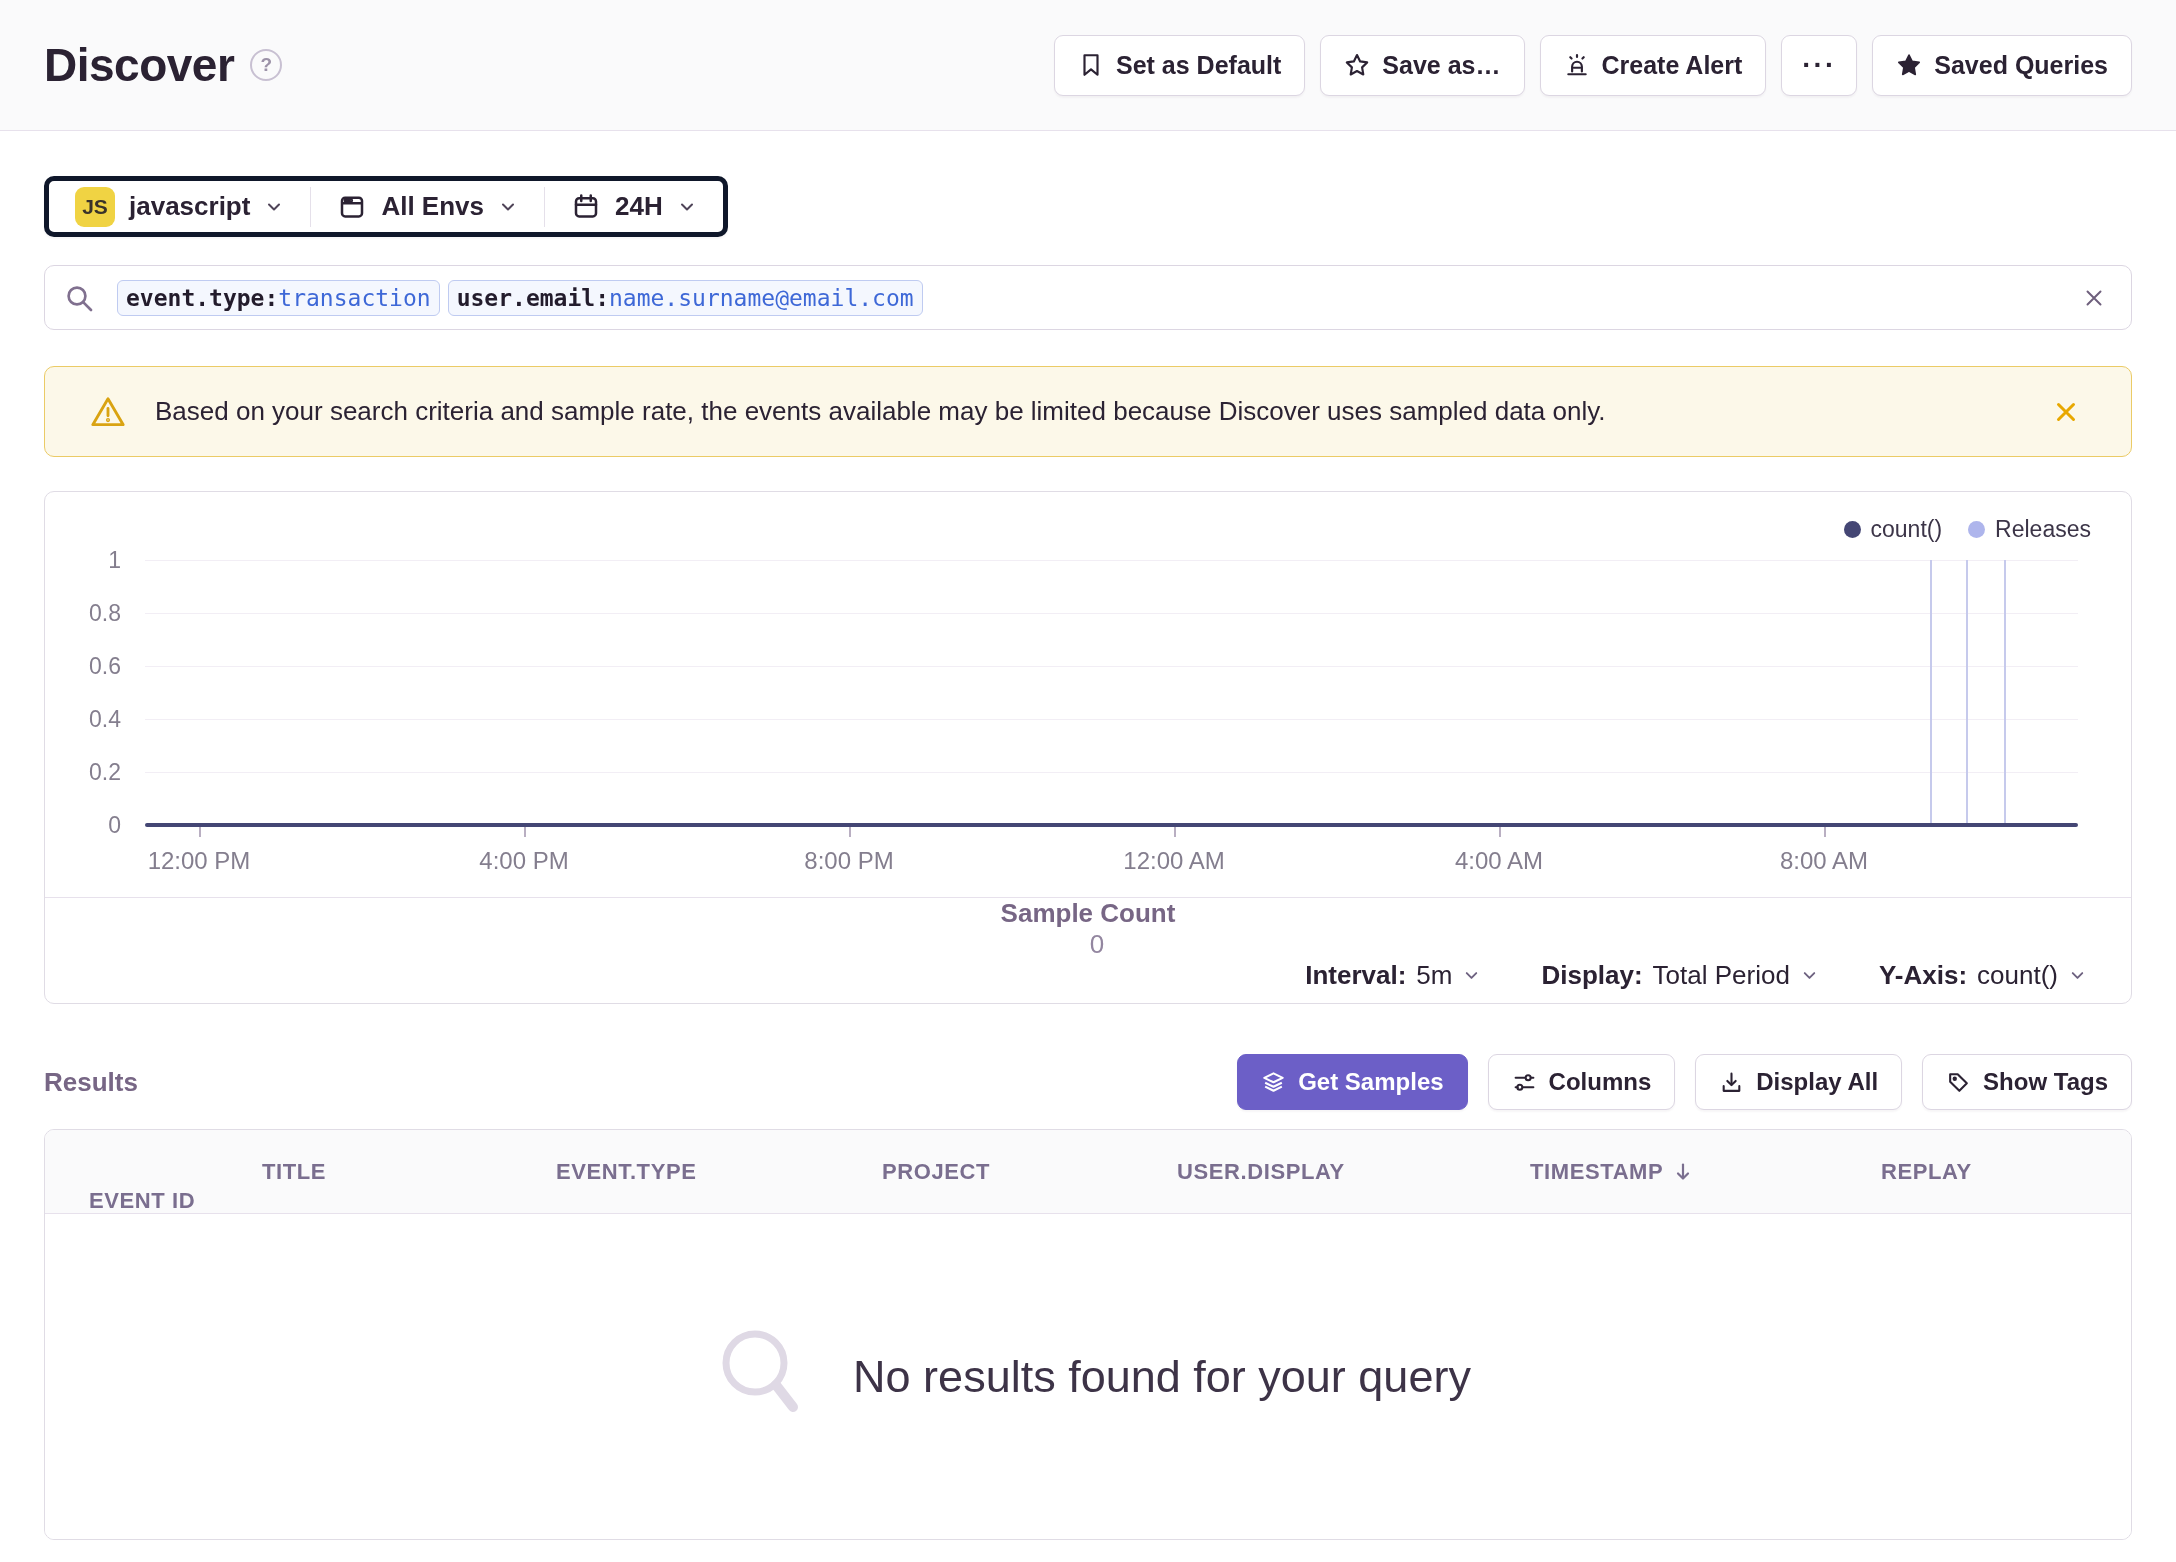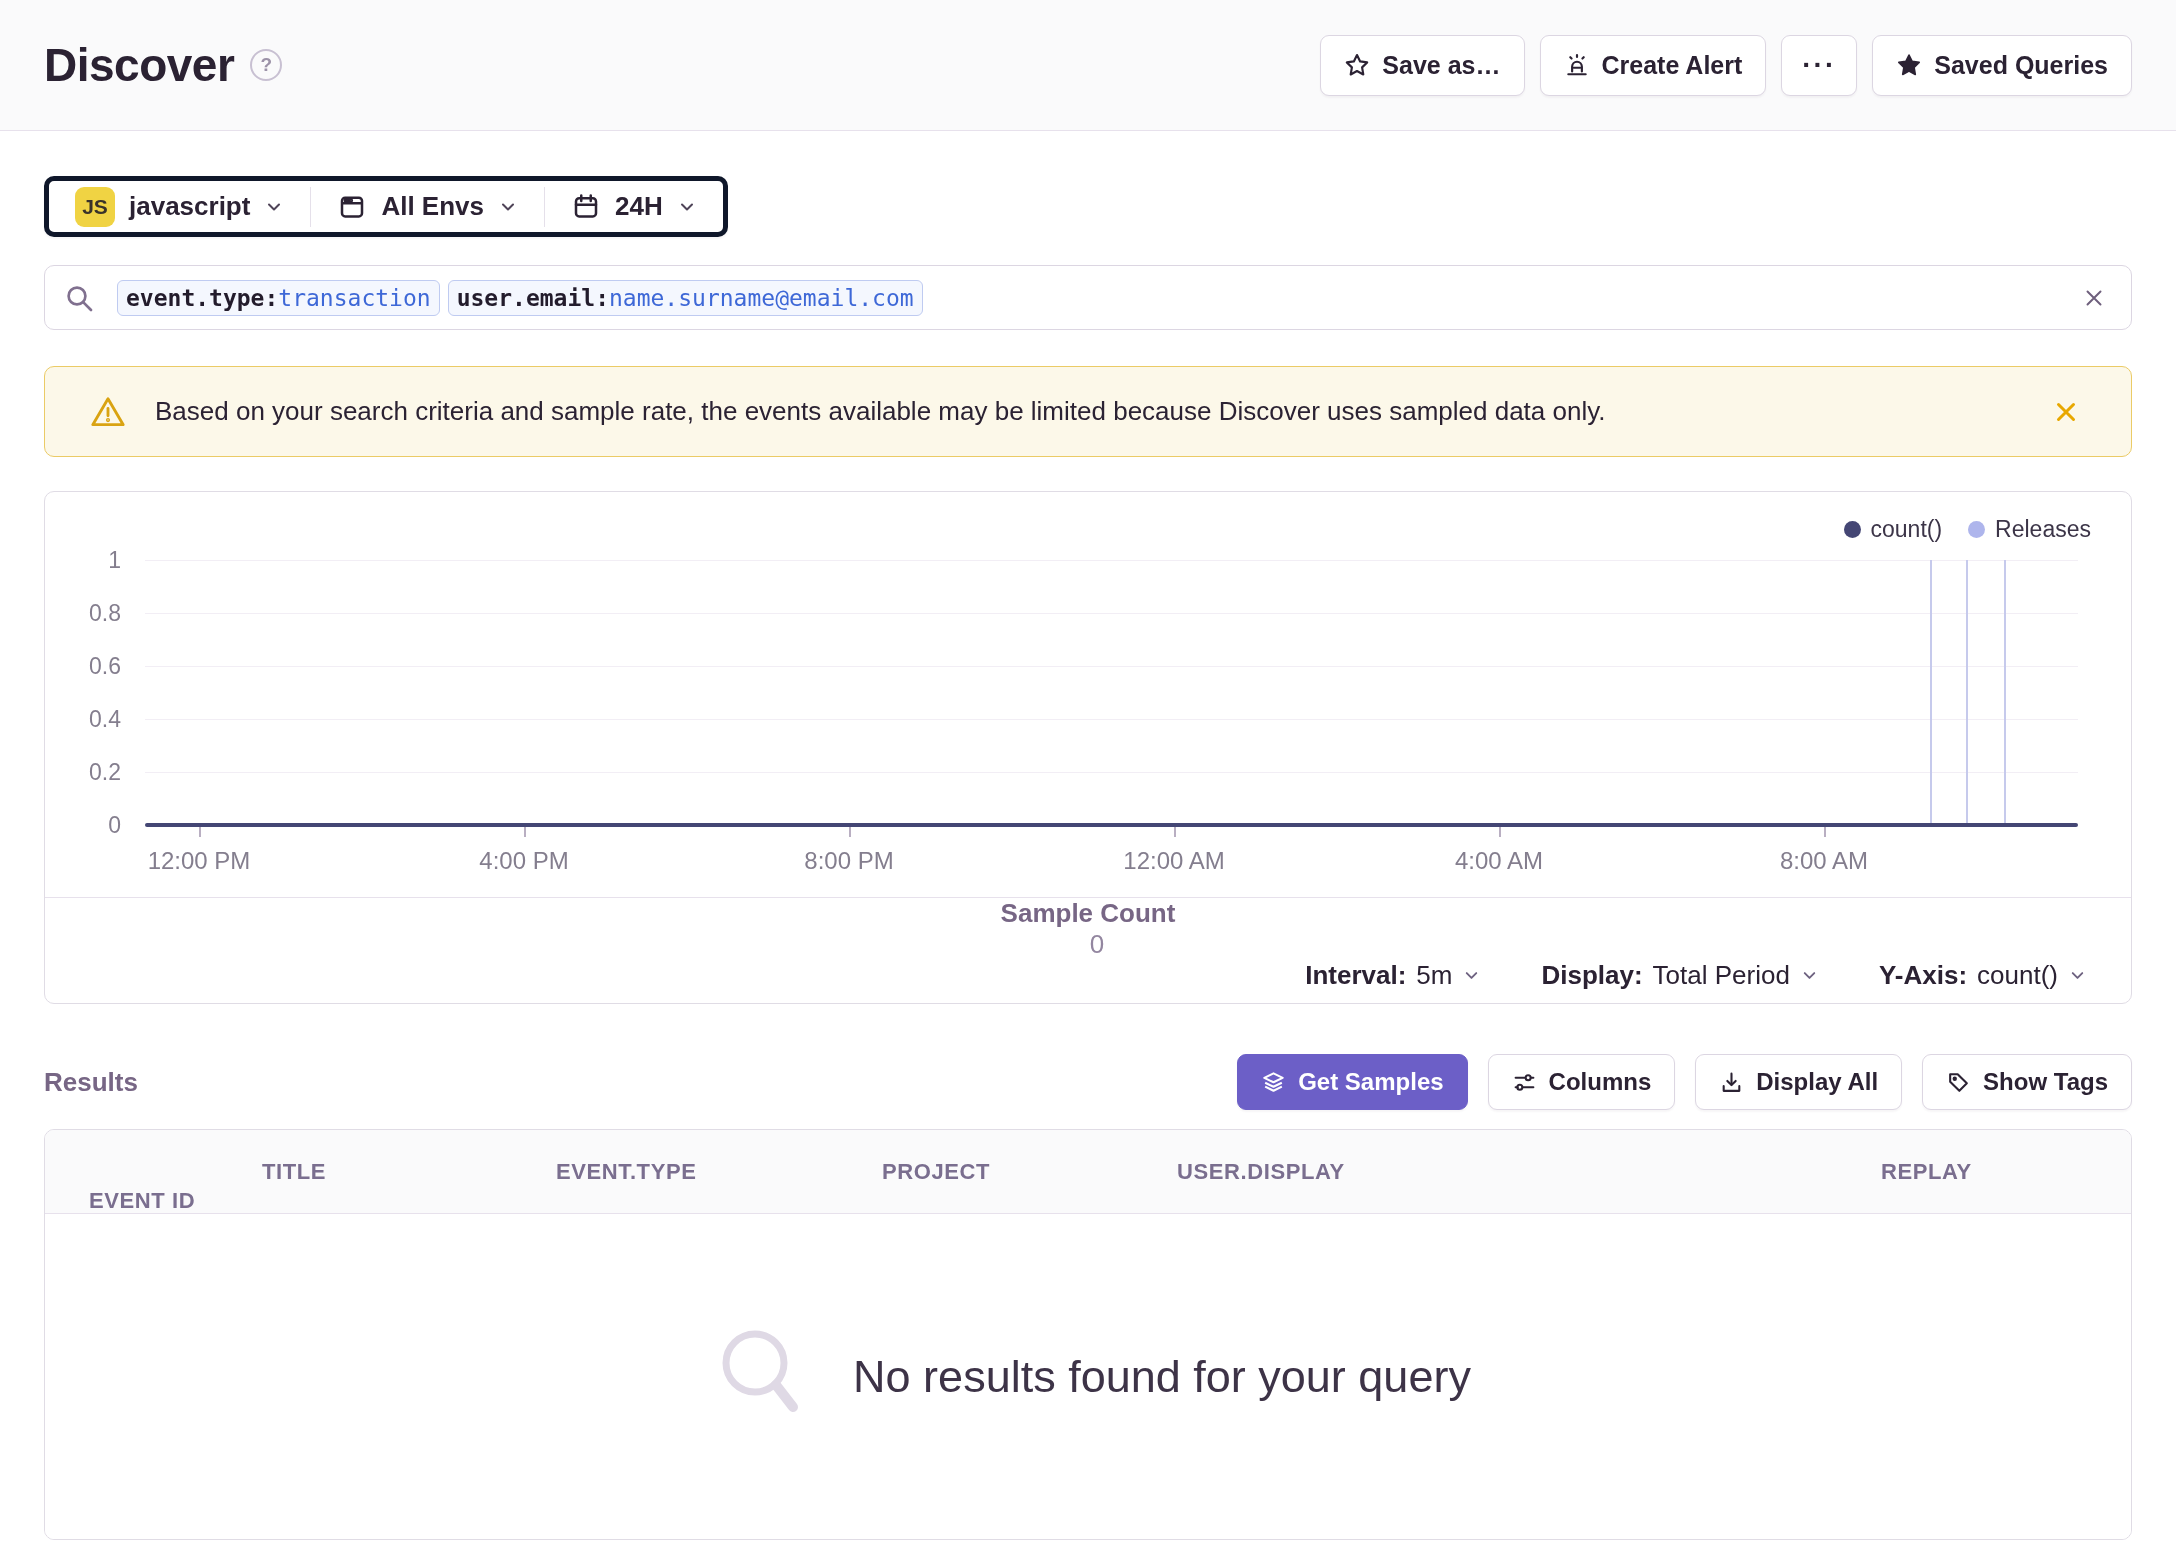--- a/index.html
+++ b/index.html
@@ -125,20 +125,28 @@
   .empty-message { font-size:45px; color:#3D3347; }
 </style>
 </head>
 <body>
 
 <div class="topbar">
   <div class="page-title">Discover</div>
   <div class="help-icon">?</div>
 
   <div class="topbar-actions">
+    <button class="btn">
+      <span class="ico">
+        <svg width="26" height="26" viewBox="0 0 24 24" fill="none" stroke="currentColor" stroke-width="2" stroke-linejoin="round">
+            <path d="M6 3h12v18l-6-5-6 5z"></path>
+          </svg>
+      </span>
+      <span>Set as Default</span>
+    </button>
     <button class="btn">
       <span class="ico">
         <svg width="26" height="26" viewBox="0 0 24 24" fill="none" stroke="currentColor" stroke-width="2" stroke-linejoin="round">
             <path d="M12 2.8l2.9 5.9 6.5.9-4.7 4.6 1.1 6.5L12 17.6l-5.8 3.1 1.1-6.5L2.6 9.6l6.5-.9z"></path>
           </svg>
       </span>
       <span>Save as…</span>
     </button>
     <button class="btn">
       <span class="ico">
@@ -397,20 +405,29 @@
         </span>
       <span class="th th-3">
           <span>EVENT.TYPE</span>
         </span>
       <span class="th th-4">
           <span>PROJECT</span>
         </span>
       <span class="th th-5">
           <span>USER.DISPLAY</span>
         </span>
+      <span class="th th-6">
+        <span>TIMESTAMP</span>
+        <span class="sort-icon">
+          <svg width="24" height="24" viewBox="0 0 24 24" fill="none" stroke="currentColor" stroke-width="2.2" stroke-linecap="round" stroke-linejoin="round">
+              <path d="M12 4.5V18"></path>
+              <path d="M7 13.5l5 5 5-5"></path>
+            </svg>
+        </span>
+      </span>
       <span class="th th-7">
           <span>REPLAY</span>
         </span>
     </div>
     <div class="table-body">
       <span class="empty-search-icon">
         <svg width="120" height="120" viewBox="0 0 120 120" fill="none">
             <circle cx="50" cy="46" r="29" stroke="currentColor" stroke-width="7"></circle>
             <path d="M71 68l17 22" stroke="currentColor" stroke-width="10" stroke-linecap="round"></path>
           </svg>

